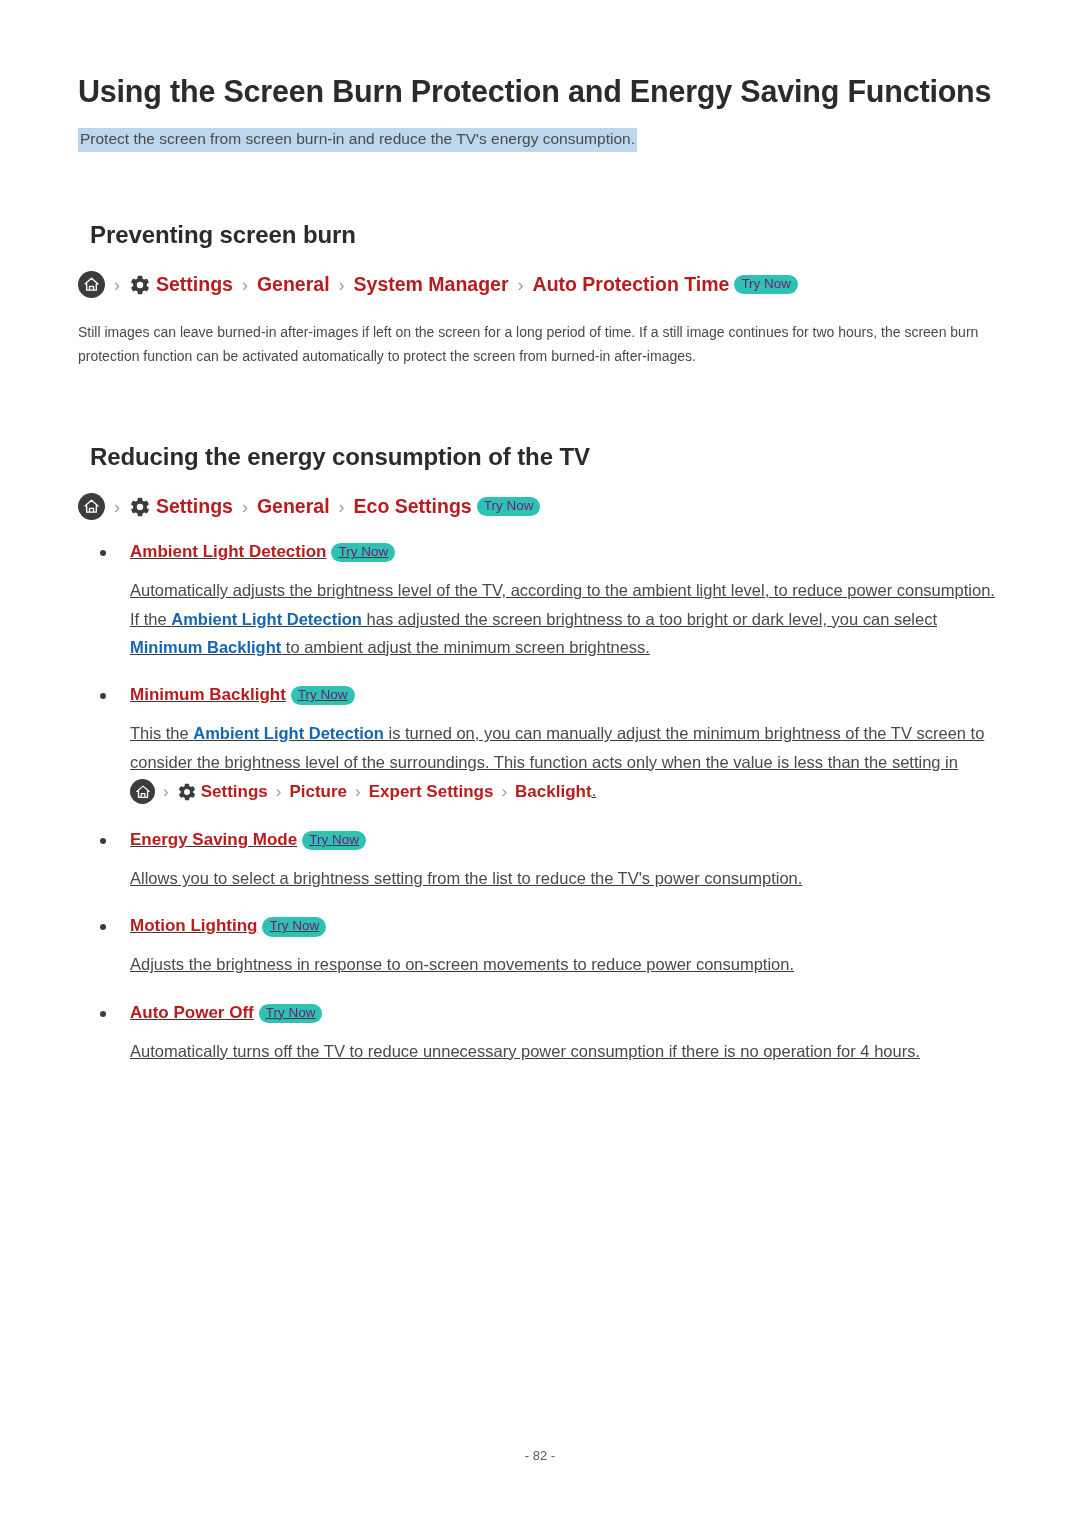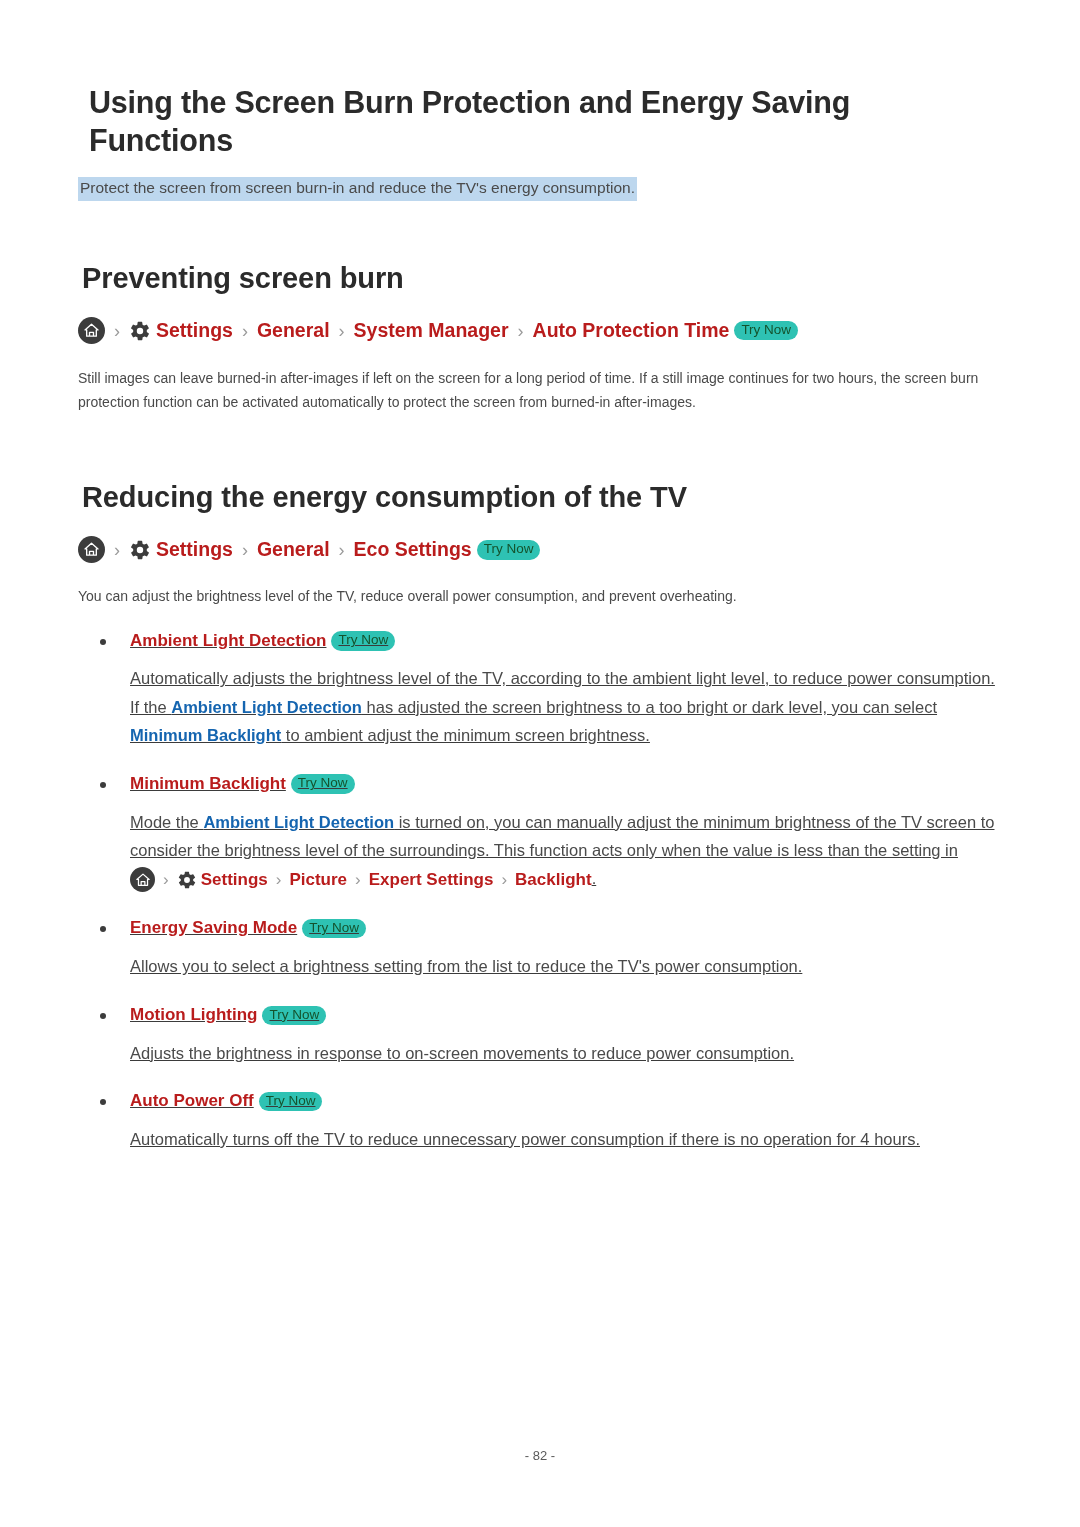--- a/index.html
+++ b/index.html
@@ -19,21 +19,21 @@
     position: absolute;
     left: 0; top: 0;
     width: 1080px;
     height: 1527px;
     box-sizing: border-box;
     padding: 0 78px;
   }
 
   
   .doc-title {
-    margin: 11px;
+    margin: 0;
     padding-top: 72px;
     font-size: 30.5px;
     font-weight: bold;
     letter-spacing: -0.2px;
     color: #2b2b2b;
     line-height: 1.25;
   }
   .subtitle-wrap {
     margin-top: 17px;
     line-height: 1;
@@ -42,22 +42,22 @@
     display: inline;
     font-size: 15.5px;
     color: #4a4a4a;
     background: #bdd7ee;
     padding: 2px 2px 5px 2px;
     line-height: 1.55;
   }
 
   
   .section-heading {
-    margin: 4px;
-    font-size: 29px;
+    margin: 12px;
+    font-size: 24px;
     font-weight: bold;
     color: #2b2b2b;
     letter-spacing: -0.1px;
   }
   .sec1 { padding-top: 58px; }
   .sec2 { padding-top: 63px; }
 
   
   .breadcrumb {
     margin-top: 22px;
@@ -101,21 +101,21 @@
     height: 22px;
     vertical-align: middle;
     margin-right: 5px;
     flex: 0 0 auto;
   }
 
   
   .try-now {
     display: inline-block;
     background: #2ec2b3;
-    color: #14532d;
+    color: #701a75;
     font-size: 13.5px;
     font-weight: normal;
     border-radius: 11px;
     padding: 2px 7px 3px 7px;
     margin-left: 5px;
     line-height: 1.05;
     vertical-align: 2px;
     white-space: nowrap;
   }
 
@@ -242,21 +242,20 @@
       </svg>
     </span>
     <span class="crumb-link">Settings</span>
     <span class="crumb-sep">›</span>
     <span class="crumb-link">General</span>
     <span class="crumb-sep">›</span>
     <span class="crumb-link">Eco Settings</span>
     <span class="try-now">Try Now</span>
   </div>
 
-  <p class="body-text p-eco">You can adjust the brightness level of the TV, reduce overall power consumption, and prevent overheating.</p>
 
   <div class="bullets">
 
     <div class="bullet-item">
       <span class="bullet-dot"></span>
       <div class="bullet-title">
         <span class="crumb-link">Ambient Light Detection</span>
         <span class="try-now">Try Now</span>
       </div>
       <div class="bullet-body">
@@ -264,21 +263,21 @@
       </div>
     </div>
 
     <div class="bullet-item">
       <span class="bullet-dot"></span>
       <div class="bullet-title">
         <span class="crumb-link">Minimum Backlight</span>
         <span class="try-now">Try Now</span>
       </div>
       <div class="bullet-body">
-        <span>Mode the </span><span class="lnk">Ambient Light Detection</span><span> is turned on, you can manually adjust the minimum brightness of the TV screen to consider the brightness level of the surroundings. This function acts only when the value is less than the setting in </span><span class="inline-crumb">
+        <span>This the </span><span class="lnk">Ambient Light Detection</span><span> is turned on, you can manually adjust the minimum brightness of the TV screen to consider the brightness level of the surroundings. This function acts only when the value is less than the setting in </span><span class="inline-crumb">
             <span class="home-icon">
               <svg width="16" height="16" viewBox="0 0 24 24" aria-hidden="true">
                 <path d="M12 3.2 2.8 11.2h2.4V20h13.6v-8.8h2.4L12 3.2z M9.2 20v-5.4h5.6V20z" fill="none" stroke="#ffffff" stroke-width="1.9" stroke-linejoin="round"></path>
               </svg>
             </span>
             <span class="crumb-sep">›</span>
             <span class="gear-icon"><svg width="20" height="20" viewBox="0 0 24 24" aria-hidden="true">
                 <path fill="#3c3c3c" d="M19.4 13c.04-.32.06-.66.06-1s-.02-.68-.07-1l2.11-1.63a.5.5 0 0 0 .12-.64l-2-3.46a.5.5 0 0 0-.6-.22l-2.49 1a7.3 7.3 0 0 0-1.73-1l-.38-2.65a.49.49 0 0 0-.49-.4h-4a.49.49 0 0 0-.48.4l-.38 2.65c-.63.26-1.2.6-1.73 1l-2.49-1a.5.5 0 0 0-.6.22l-2 3.46a.5.5 0 0 0 .12.64L4.6 11c-.05.32-.07.66-.07 1s.02.68.07 1l-2.11 1.63a.5.5 0 0 0-.12.64l2 3.46c.12.22.39.3.6.22l2.49-1c.52.4 1.1.74 1.73 1l.38 2.65c.04.23.24.4.48.4h4c.24 0 .45-.17.49-.4l.38-2.65c.63-.26 1.2-.6 1.73-1l2.49 1c.22.08.48 0 .6-.22l2-3.46a.5.5 0 0 0-.12-.64L19.4 13zM12 15.5A3.5 3.5 0 1 1 15.5 12 3.5 3.5 0 0 1 12 15.5z"></path>
               </svg></span>
             <span class="crumb-link">Settings</span>

